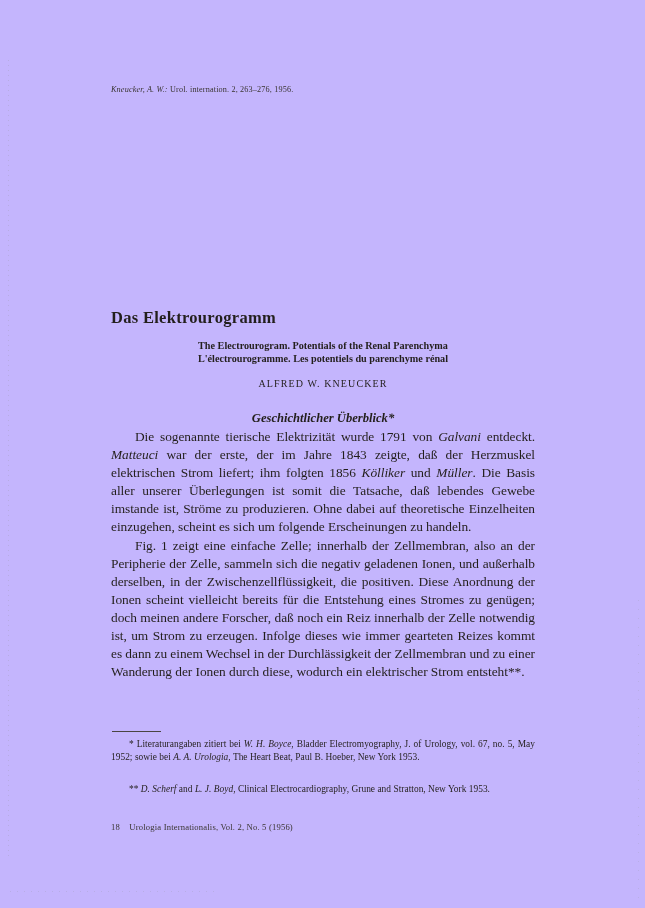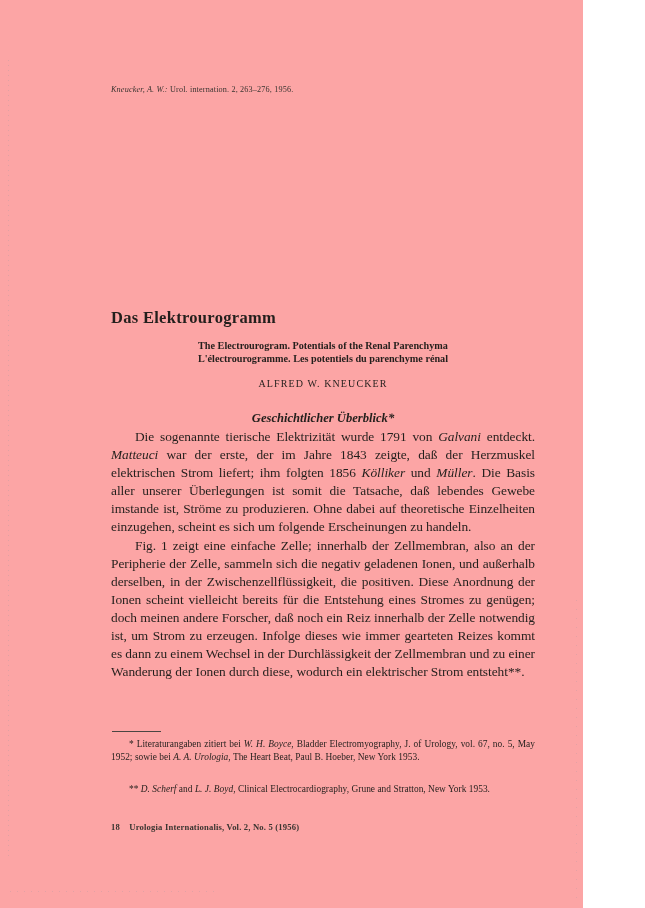--- a/index.html
+++ b/index.html
@@ -2,23 +2,23 @@
 <html><head>
 <meta charset="utf-8">
 <style>
   html, body {
     margin: 0;
     padding: 0;
     background: #ffffff;
   }
   .page {
     position: relative;
-    width: 583px;
+    width: 645px;
     height: 908px;
-    background: #fca5a5;
+    background: #c4b5fd;
     overflow: hidden;
     font-family: "Liberation Serif", "DejaVu Serif", serif;
     color: #231f1c;
   }
 
   
   .scan-edge-left {
     position: absolute;
     left: 8px; top: 60px;
     width: 1px; height: 800px;
@@ -174,21 +174,20 @@
   .footnote i { font-style: italic; }
 
   .page-footer {
     position: absolute;
     left: 111px;
     top: 822px;
     font-size: 8.6px;
     letter-spacing: .18px;
     color: #3a3531;
     white-space: nowrap;
-    font-weight: bold;
   }
   .page-footer .folio { margin-right: 7px; }
 </style>
 </head>
 <body>
 
 <div class="page">
 
   <div class="scan-edge-left"></div>
   <div class="scan-edge-right"></div>

